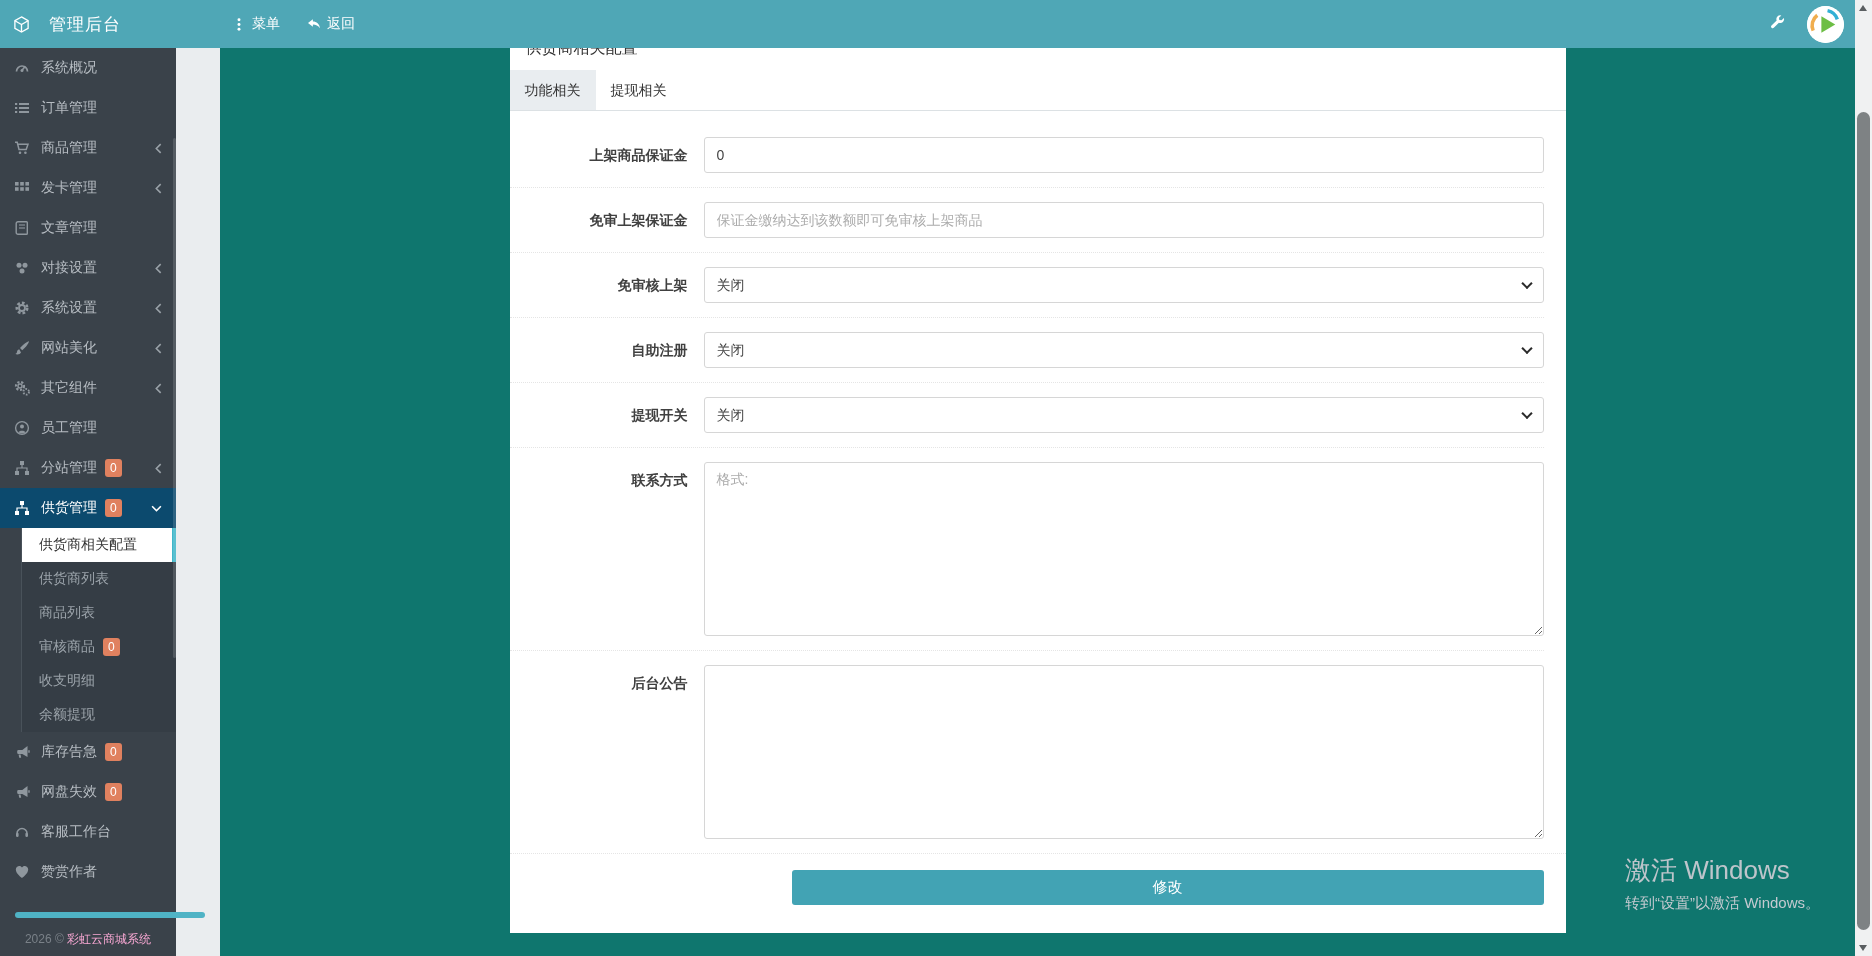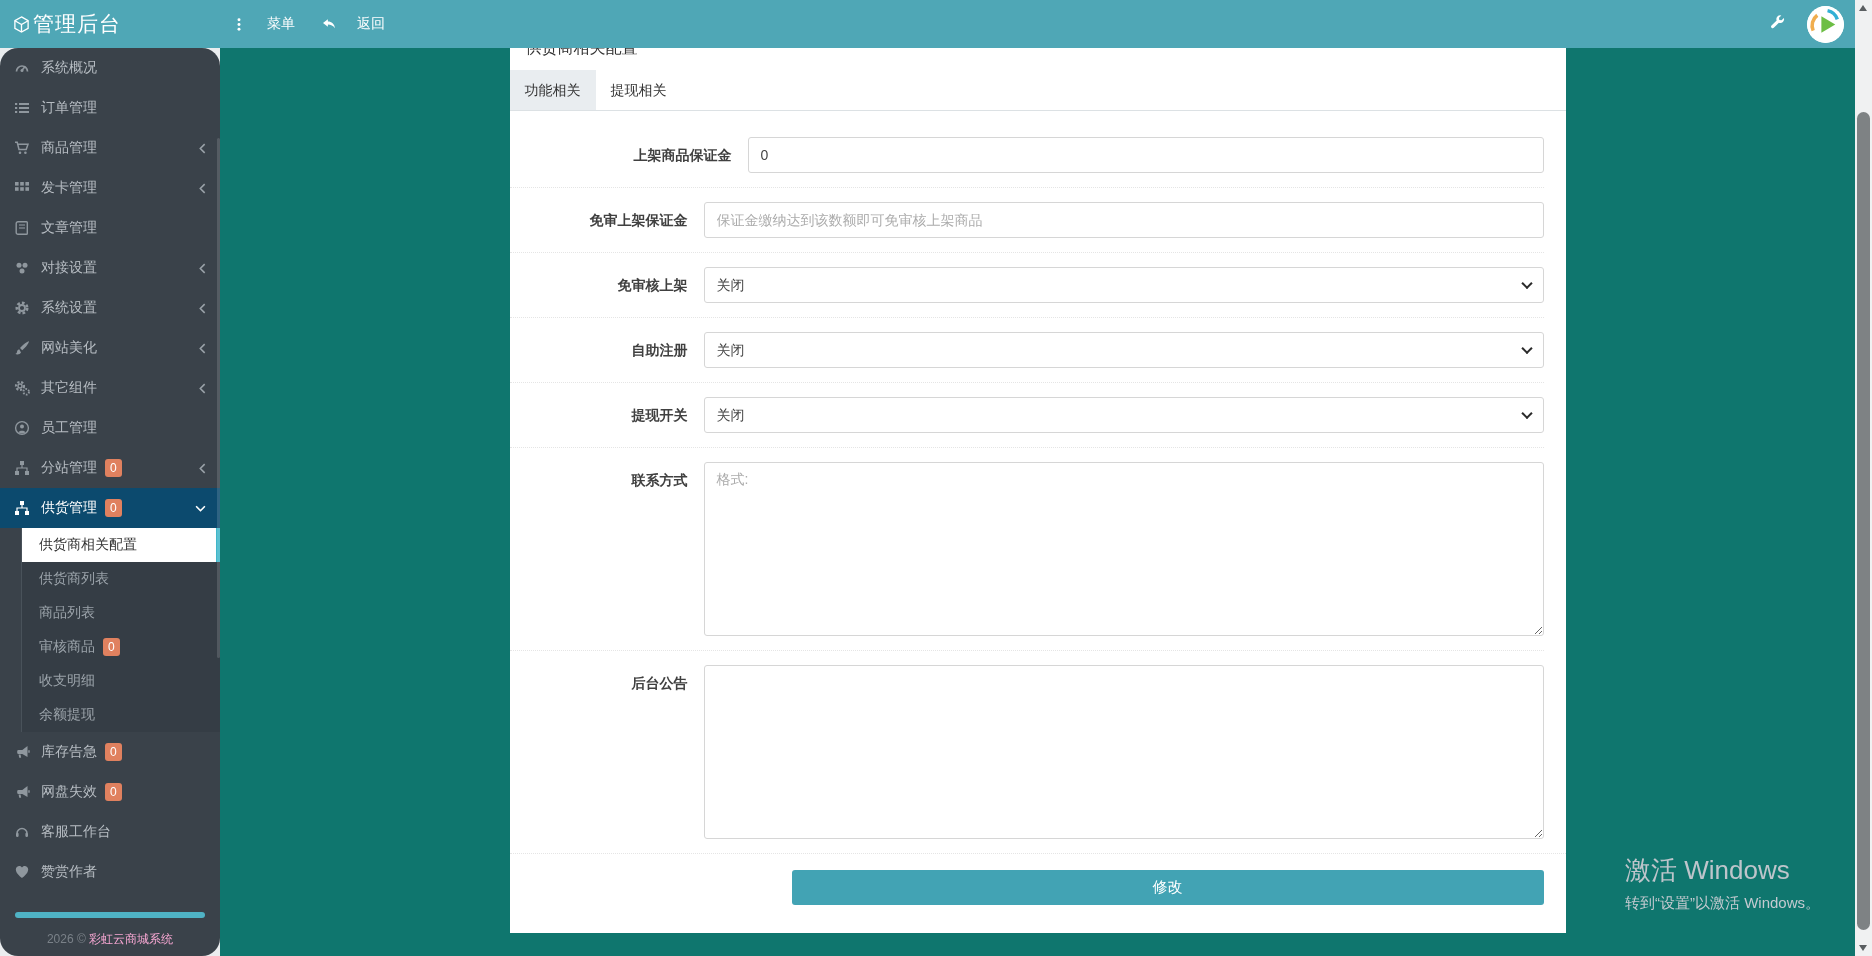--- a/index.html
+++ b/index.html
@@ -5,33 +5,33 @@
   * { margin:0; padding:0; box-sizing:border-box; }
   html,body { width:1872px; height:956px; }
   body {
     position:relative; overflow:hidden;
     font-family:"Liberation Sans","DejaVu Sans",sans-serif;
     background:#EAEDEF; font-size:14px; color:#333;
   }
   
   .topbar { position:absolute; left:0; top:0; width:1872px; height:48px;
     background:#4FA7B6; display:flex; align-items:center; z-index:10; color:#fff; }
-  .brand { width:220px; height:48px; display:flex; align-items:center; gap:3px;
-    padding-left:13px; font-size:21px; letter-spacing:1px; }
+  .brand { width:220px; height:48px; display:flex; align-items:center; gap:19px;
+    padding-left:13px; font-size:17px; letter-spacing:1px; }
   .brand svg { width:17px; height:17px; display:block; }
   .top-menu { display:flex; align-items:center; gap:28px; margin-left:13px; }
-  .top-item { display:flex; align-items:center; gap:22px; font-size:14px; cursor:pointer; }
+  .top-item { display:flex; align-items:center; gap:7px; font-size:14px; cursor:pointer; }
   .top-item svg { width:12px; height:13px; display:block; }
   .top-right { margin-left:auto; margin-right:28px; display:flex; align-items:center; gap:22px; }
   .top-right .tool svg { width:15px; height:15px; display:block; }
   .avatar { width:37px; height:37px; border-radius:50%; overflow:hidden; background:#fff; }
   .avatar svg { width:100%; height:100%; display:block; }
   
-  .sidebar { position:absolute; left:0; top:48px; bottom:0; width:220px;
-    background:#3A424A; z-index:5;border-radius:18px; }
+  .sidebar { position:absolute; left:0; top:48px; bottom:0; width:176px;
+    background:#3A424A; z-index:5; }
   .side-item { height:40px; display:flex; align-items:center; padding:0 14px;
     color:#B7BDC3; cursor:pointer; }
   .side-item .s-icon { width:16px; height:16px; margin-right:11px; color:#8F979E; flex:0 0 16px; }
   .side-item .s-icon svg { width:100%; height:100%; display:block; }
   .side-item .s-label { font-size:14px; }
   .side-item .s-chev { margin-left:auto; color:#99A1A8; width:7px; height:11px; }
   .side-item .s-chev svg { width:100%; height:100%; display:block; }
   .side-item.active { background:#0c4a6e; color:#fff; }
   .side-item.active .s-icon, .side-item.active .s-chev { color:#fff; }
   .badge { background:#E0815F; color:#fff; font-size:12px; line-height:1;
@@ -53,21 +53,21 @@
   .main { position:absolute; left:220px; right:17px; top:48px; bottom:0;
     background:#0f766e; overflow:hidden; }
   .panel { width:1056px; height:907px; margin:-22px auto 0; background:#fff; }
   .page-title { font-size:16px; line-height:20px; color:#333; padding:12px 16px; }
   .tabs { display:flex; border-bottom:1px solid #DCE1E4; }
   .tab { height:40px; line-height:40px; padding:0 15px; font-size:14px; color:#333; cursor:pointer; }
   .tab.active { background:#E9EDF0; }
   .form-area { padding:0 22px 0 0; }
   .form-row { display:grid; grid-template-columns:178px 1fr; column-gap:16px;
     padding:14px 0; border-top:1px dotted #E5E5E5; }
-  .form-row:first-child { border-top:none; padding-top:26px;margin-left:44px; }
+  .form-row:first-child { border-top:none; padding-top:26px; }
   .f-label { text-align:right; font-weight:bold; font-size:14px; color:#404040; line-height:36px; }
   .f-input, .f-select, .f-textarea { width:100%; border:1px solid #D6D6D6; border-radius:3px;
     font-size:14px; color:#444; font-family:inherit; background:#fff; outline:none; }
   .f-input { height:36px; padding:0 12px; }
   .f-textarea { height:174px; padding:8px 12px; resize:both; display:block; }
   .select-wrap { position:relative; }
   .f-select { height:36px; padding:0 30px 0 12px; -webkit-appearance:none; appearance:none; }
   .select-wrap .chev { position:absolute; right:13px; top:50%; width:8px; height:8px;
     border:solid #2b2b2b; border-width:0 2px 2px 0;
     transform:translateY(-70%) rotate(45deg); pointer-events:none; }

